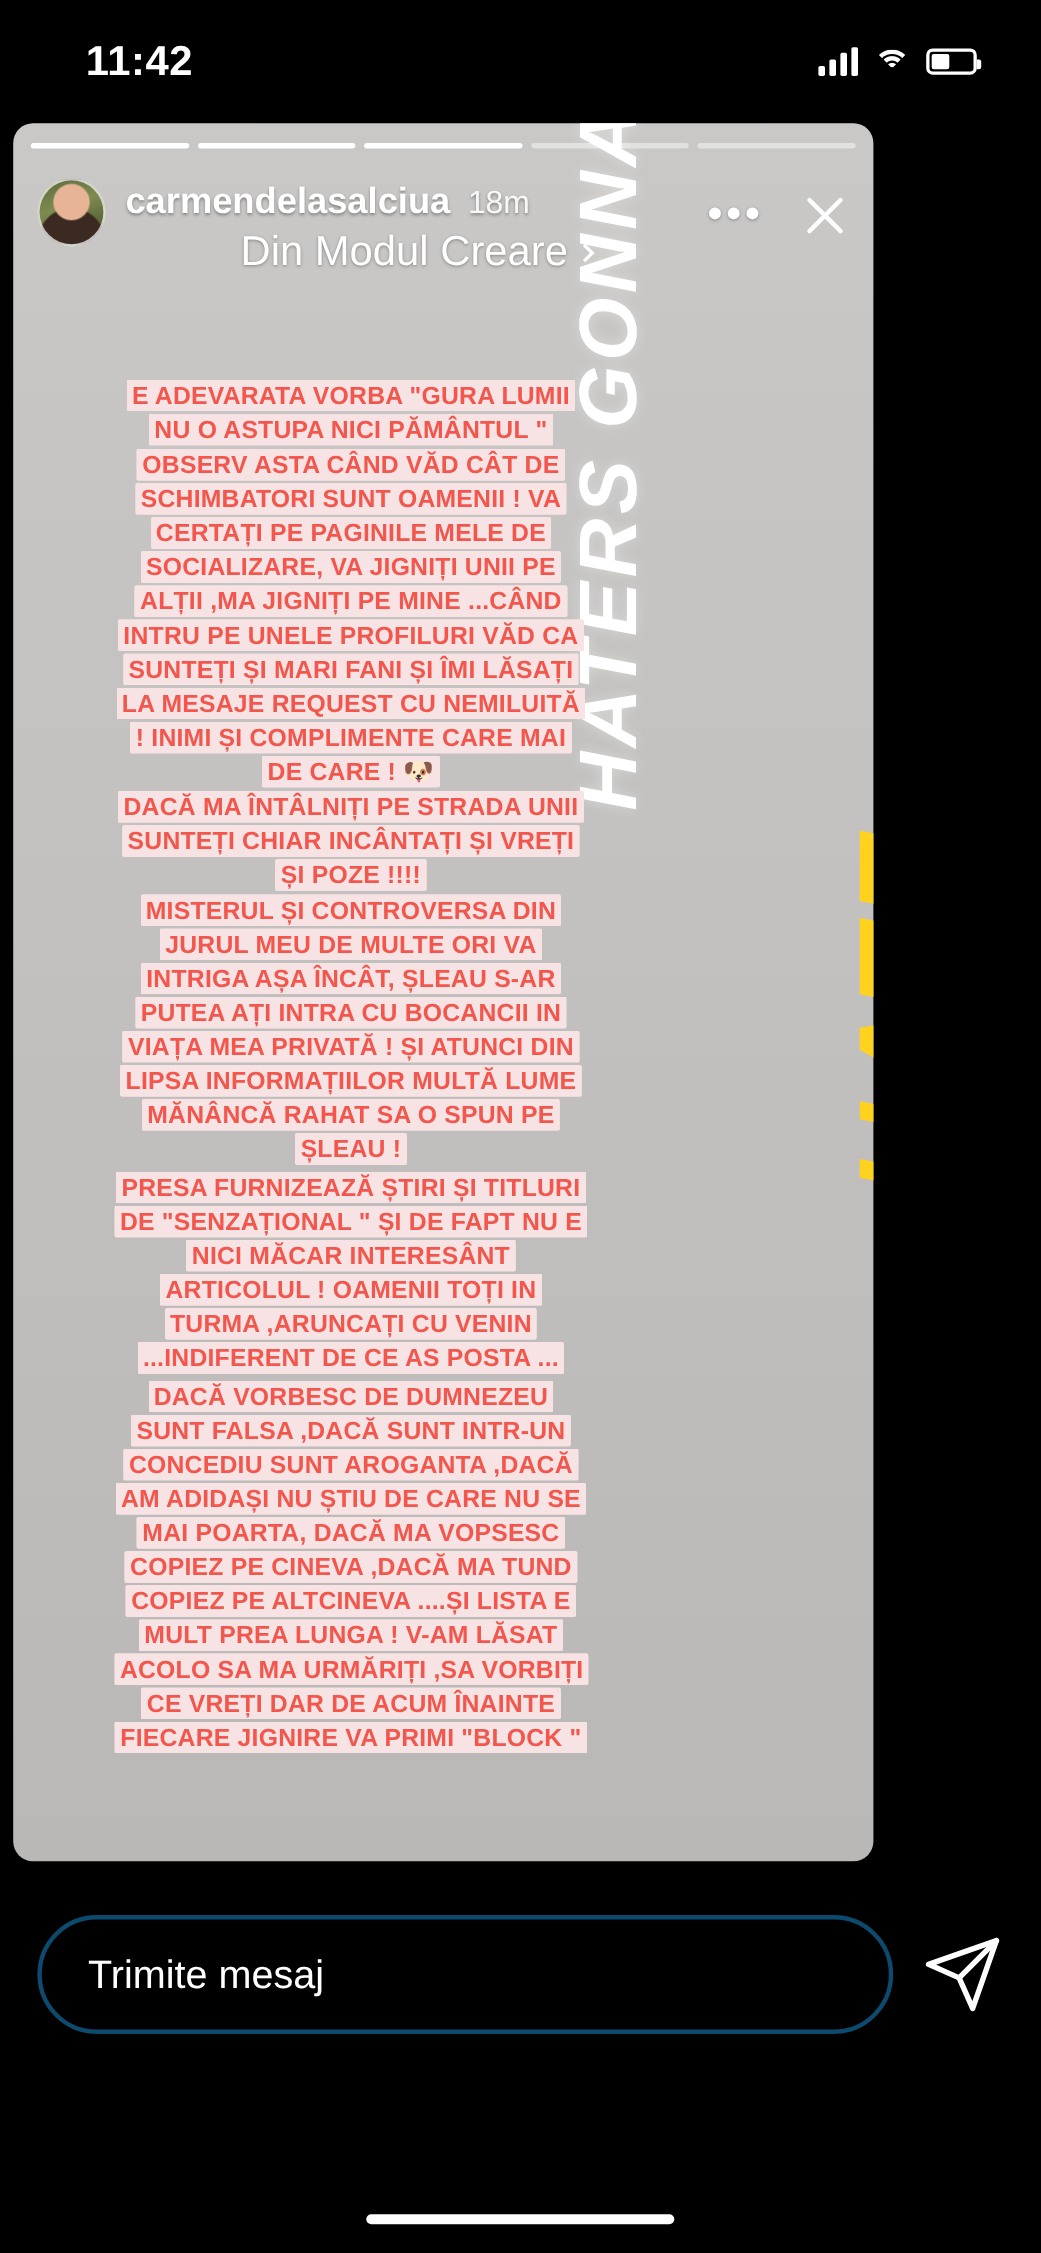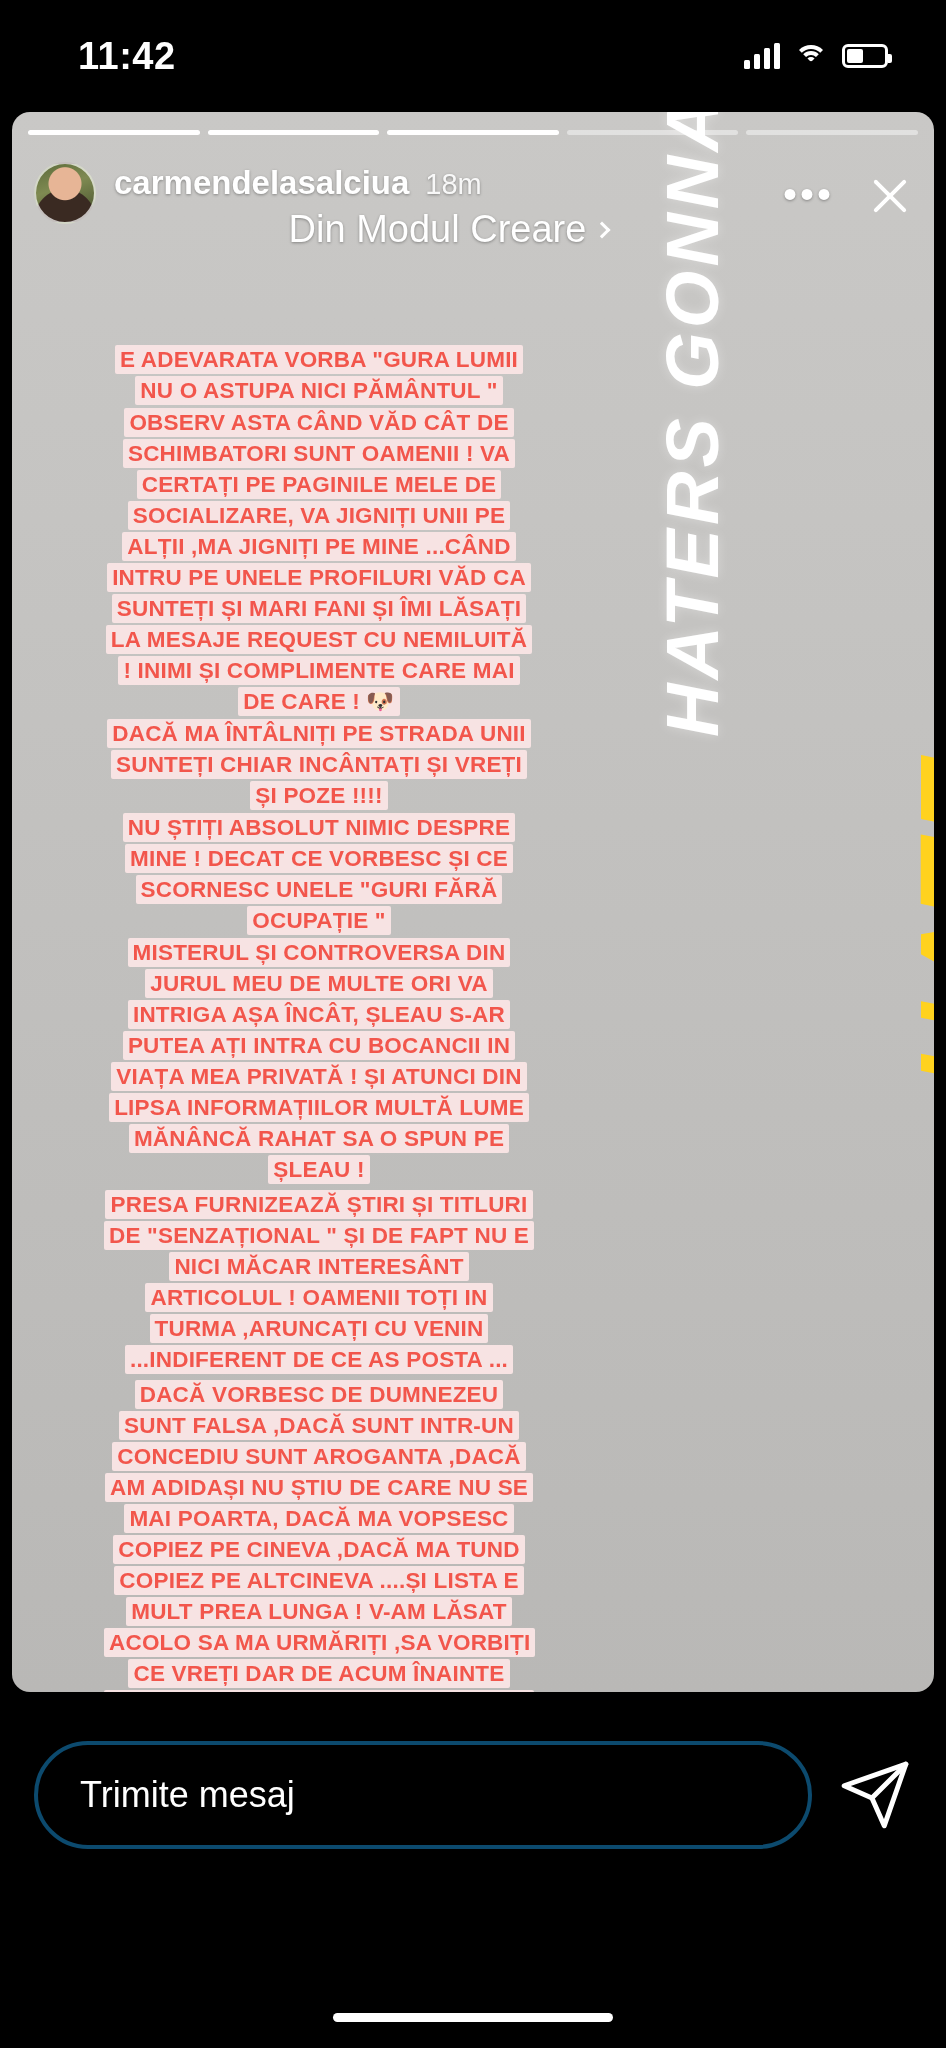--- a/index.html
+++ b/index.html
@@ -77,21 +77,21 @@
     background: #fff;
     border-radius: 0 2px 2px 0;
   }
   .battery-fill { height: 100%; width: 45%; background: #fff; border-radius: 2px; }
 
   
   .story {
     position: absolute;
     top: 112px;
     left: 12px;
-    width: 922px;
+    width: 782px;
     height: 1580px;
     border-radius: 18px;
     overflow: hidden;
     background: linear-gradient(180deg, #c9c8c6 0%, #c2c1bf 45%, #b9b8b6 100%);
   }
   .progress {
     position: absolute;
     top: 18px; left: 16px; right: 16px;
     display: flex;
     gap: 8px;
@@ -367,21 +367,20 @@
         <div class="more-icon">•••</div>
         <div class="close-icon"></div>
       </div>
     </div>
 
     <div class="caption">
       <div class="para">
         <p><span class="ln">E ADEVARATA VORBA "GURA LUMII NU O ASTUPA NICI PĂMÂNTUL "</span></p>
         <p><span class="ln">OBSERV ASTA CÂND VĂD CÂT DE SCHIMBATORI SUNT OAMENII ! VA CERTAȚI PE PAGINILE MELE DE SOCIALIZARE, VA JIGNIȚI UNII PE ALȚII ,MA JIGNIȚI PE MINE ...CÂND INTRU PE UNELE PROFILURI VĂD CA SUNTEȚI ȘI MARI FANI ȘI ÎMI LĂSAȚI LA MESAJE REQUEST CU NEMILUITĂ ! INIMI ȘI COMPLIMENTE CARE MAI DE CARE ! 🐶</span></p>
         <p><span class="ln">DACĂ MA ÎNTÂLNIȚI PE STRADA UNII SUNTEȚI CHIAR INCÂNTAȚI ȘI VREȚI ȘI POZE !!!!</span></p>
-        <p><span class="ln">NU ȘTIȚI ABSOLUT NIMIC DESPRE MINE ! DECAT CE VORBESC ȘI CE SCORNESC UNELE "GURI FĂRĂ OCUPAȚIE "</span></p>
         <p><span class="ln">MISTERUL ȘI CONTROVERSA DIN JURUL MEU DE MULTE ORI VA INTRIGA AȘA ÎNCÂT, ȘLEAU S-AR PUTEA AȚI INTRA CU BOCANCII IN VIAȚA MEA PRIVATĂ ! ȘI ATUNCI DIN LIPSA INFORMAȚIILOR MULTĂ LUME MĂNÂNCĂ RAHAT SA O SPUN PE ȘLEAU !</span></p>
       </div>
       <div class="para">
         <p><span class="ln">PRESA FURNIZEAZĂ ȘTIRI ȘI TITLURI DE "SENZAȚIONAL " ȘI DE FAPT NU E NICI MĂCAR INTERESÂNT ARTICOLUL ! OAMENII TOȚI IN TURMA ,ARUNCAȚI CU VENIN ...INDIFERENT DE CE AS POSTA ...</span></p>
       </div>
       <div class="para">
         <p><span class="ln">DACĂ VORBESC DE DUMNEZEU SUNT FALSA ,DACĂ SUNT INTR-UN CONCEDIU SUNT AROGANTA ,DACĂ AM ADIDAȘI NU ȘTIU DE CARE NU SE MAI POARTA, DACĂ MA VOPSESC COPIEZ PE CINEVA ,DACĂ MA TUND COPIEZ PE ALTCINEVA ....ȘI LISTA E MULT PREA LUNGA ! V-AM LĂSAT ACOLO SA MA URMĂRIȚI ,SA VORBIȚI CE VREȚI DAR DE ACUM ÎNAINTE FIECARE JIGNIRE VA PRIMI "BLOCK "</span></p>
       </div>
     </div>
 

